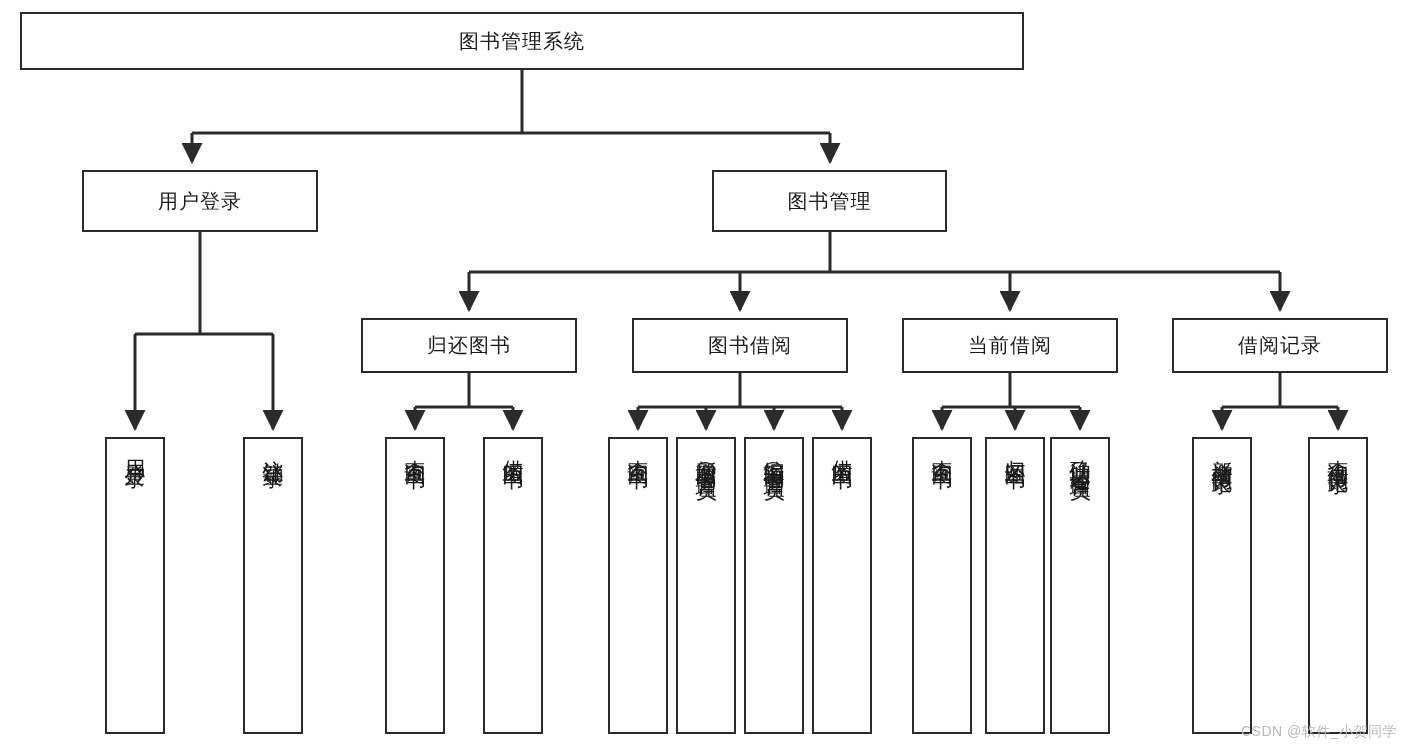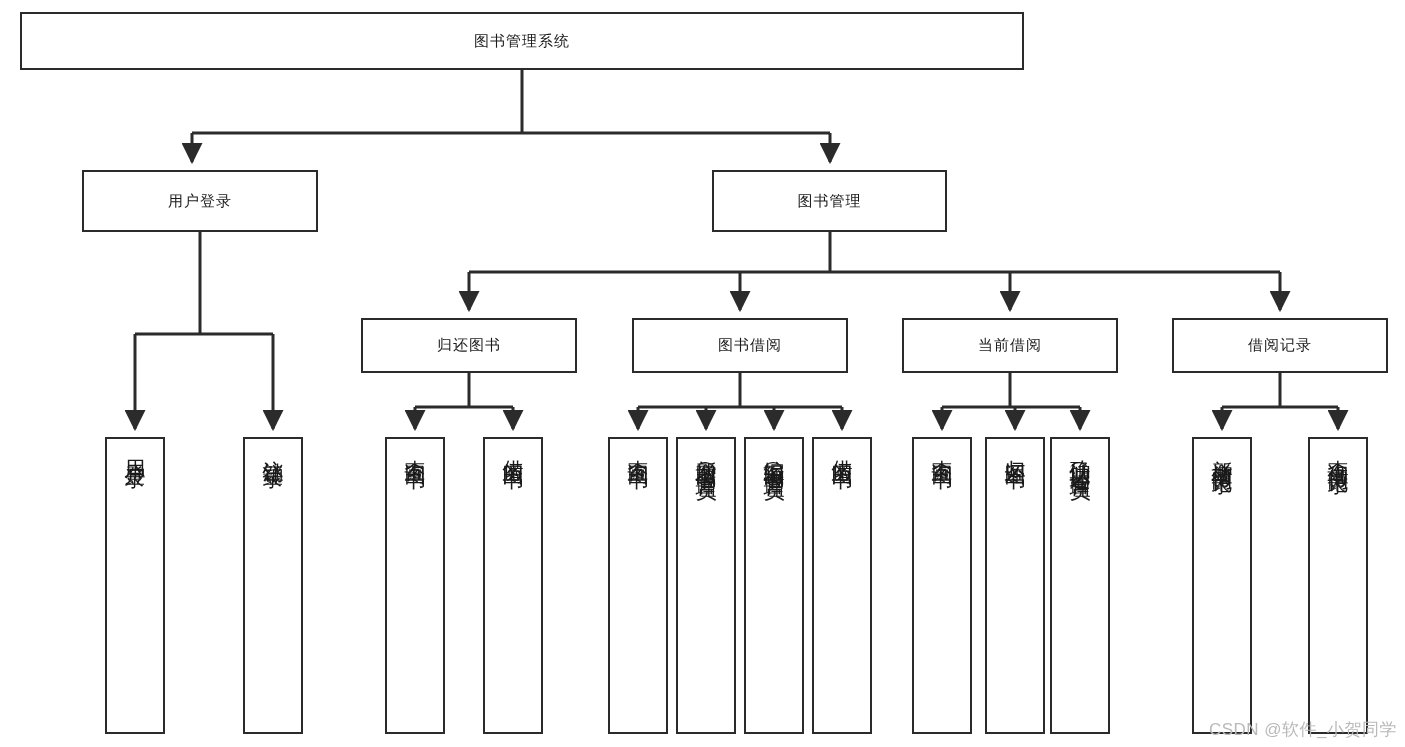--- a/index.html
+++ b/index.html
@@ -29,21 +29,21 @@
     position: absolute;
     box-sizing: border-box;
     border: 2px solid #2b2b2b;
     background: #ffffff;
     display: flex;
     align-items: center;
     justify-content: center;
     color: #1a1a1a;
   }
   .node.horiz {
-    font-size: 15px;
+    font-size: 20px;
     letter-spacing: 1px;
   }
   .node.vert {
     font-size: 21px;
     letter-spacing: 1px;
     align-items: flex-start;
     justify-content: center;
     padding-top: 4px;
   }
   .node.vert .vtext {
@@ -53,21 +53,21 @@
     letter-spacing: 3px;
     white-space: nowrap;
   }
   .node .htext {
     white-space: nowrap;
   }
   #watermark {
     position: absolute;
     right: 8px;
     bottom: 6px;
-    font-size: 17px;
+    font-size: 14px;
     color: #b9b9b9;
     white-space: nowrap;
     letter-spacing: 0.5px;
   }
 </style>
 </head>
 <body>
 
 <div id="canvas">
 

